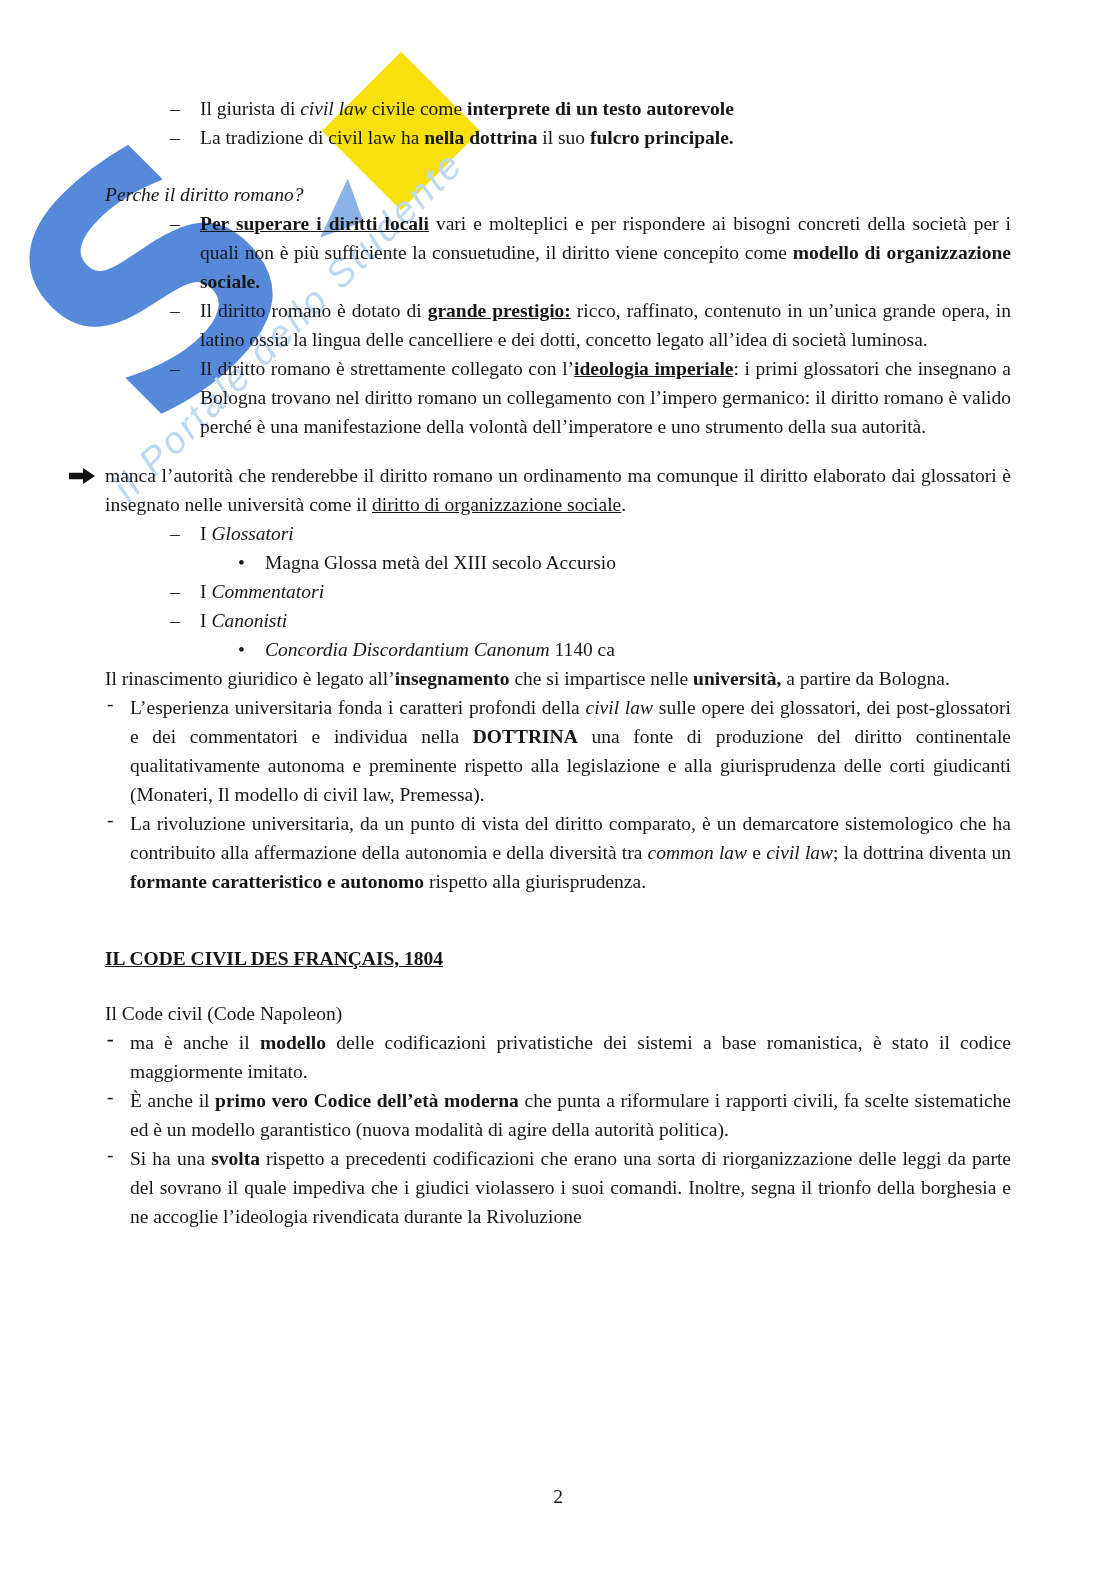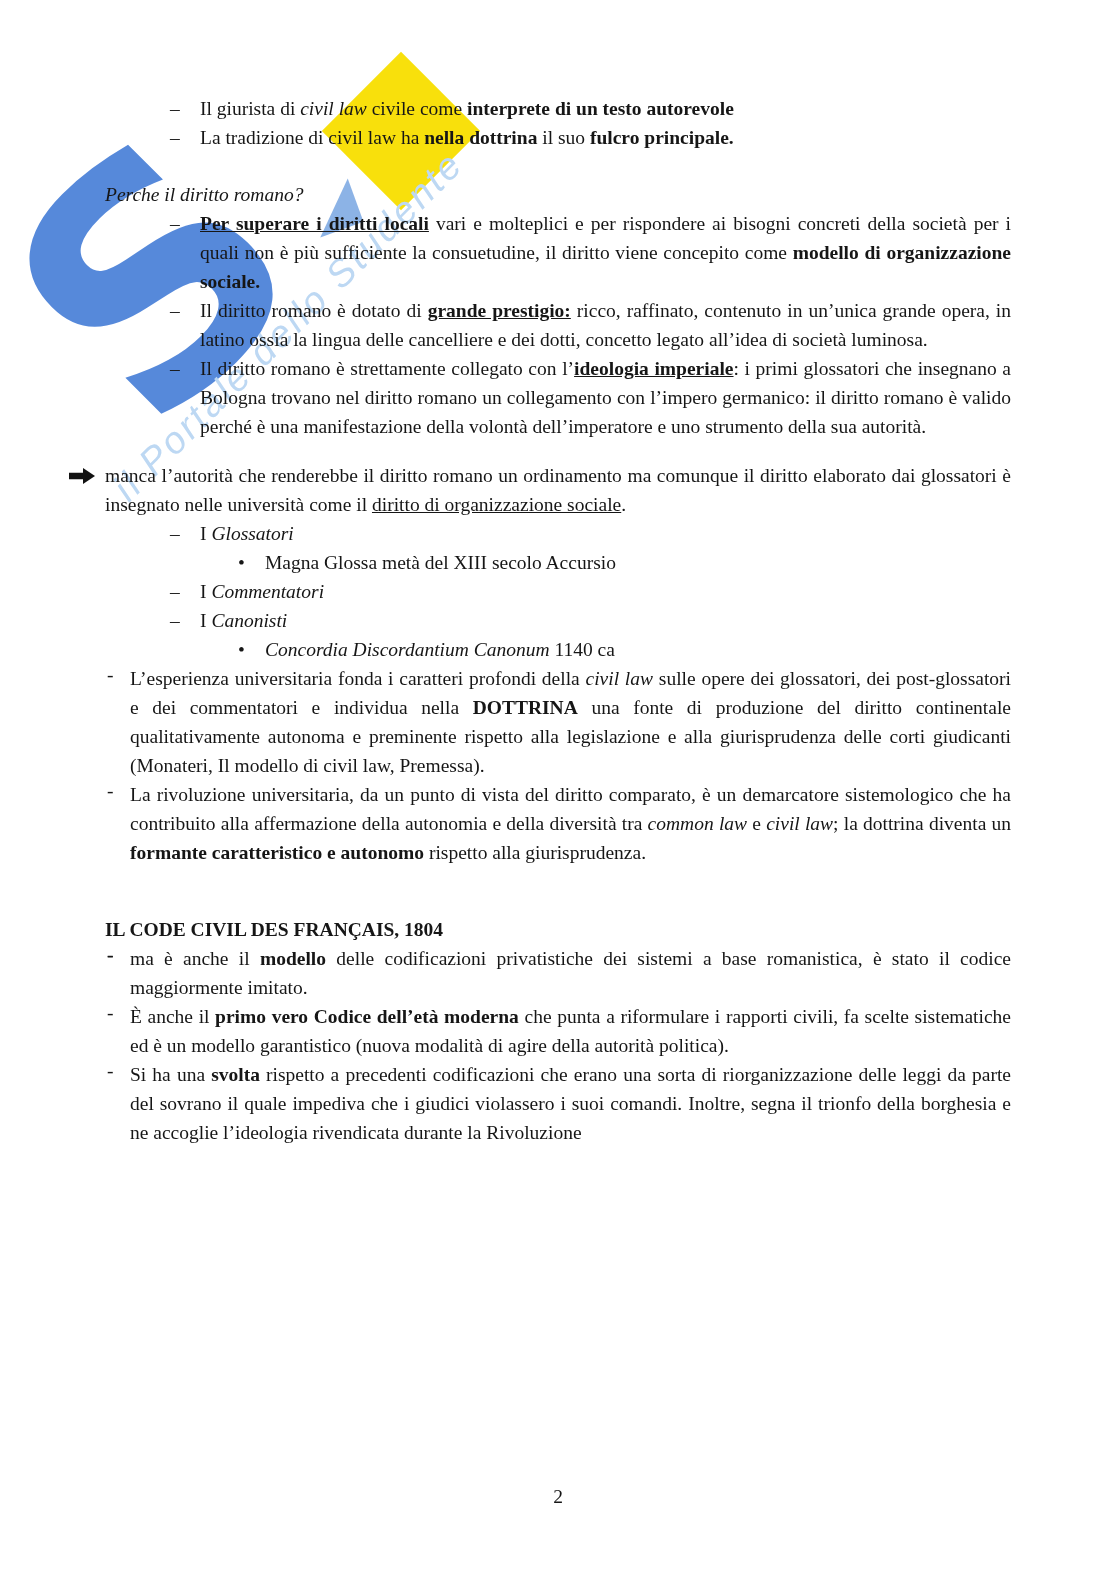--- a/index.html
+++ b/index.html
@@ -68,23 +68,25 @@
       <div class="block style-dash-item"><span class="marker">–</span><span>Il diritto romano è dotato di </span><span class="b u">grande prestigio:</span><span> ricco, raffinato, contenuto in un’unica grande opera, in latino ossia la lingua delle cancelliere e dei dotti, concetto legato all’idea di società luminosa.</span></div>
       <div class="block style-dash-item"><span class="marker">–</span><span>Il diritto romano è strettamente collegato con l’</span><span class="b u">ideologia imperiale</span><span>: i primi glossatori che insegnano a Bologna trovano nel diritto romano un collegamento con l’impero germanico: il diritto romano è valido perché è una manifestazione della volontà dell’imperatore e uno strumento della sua autorità.</span></div>
       <div class="block style-arrow-item" style="margin-top: 20px;"><span class="marker"><svg width="26" height="16" viewBox="0 0 26 16" aria-hidden="true">
             <path d="M0 4.8 H14 V0 L26 8 14 16 V11.2 H0 Z" fill="#121212"></path>
           </svg></span><span>manca l’autorità che renderebbe il diritto romano un ordinamento ma comunque il diritto elaborato dai glossatori è insegnato nelle università come il </span><span class="u">diritto di organizzazione sociale</span><span>.</span></div>
       <div class="block style-dash-item"><span class="marker">–</span><span>I </span><span class="i">Glossatori</span></div>
       <div class="block style-bullet-item"><span class="marker">•</span><span>Magna Glossa metà del XIII secolo Accursio</span></div>
       <div class="block style-dash-item"><span class="marker">–</span><span>I </span><span class="i">Commentatori</span></div>
       <div class="block style-dash-item"><span class="marker">–</span><span>I </span><span class="i">Canonisti</span></div>
       <div class="block style-bullet-item"><span class="marker">•</span><span class="i">Concordia Discordantium Canonum</span><span> 1140 ca</span></div>
+      <div class="block style-paragraph"><span>Il rinascimento giuridico è legato all’</span><span class="b">insegnamento</span><span> che si impartisce nelle </span><span class="b">università,</span><span> a partire da Bologna.</span></div>
       <div class="block style-hyphen-item"><span class="marker">-</span><span>L’esperienza universitaria fonda i caratteri profondi della </span><span class="i">civil law</span><span> sulle opere dei glossatori, dei post-glossatori e dei commentatori e individua nella </span><span class="b">DOTTRINA</span><span> una fonte di produzione del diritto continentale qualitativamente autonoma e preminente rispetto alla legislazione e alla giurisprudenza delle corti giudicanti (Monateri, Il modello di civil law, Premessa).</span></div>
       <div class="block style-hyphen-item"><span class="marker">-</span><span>La rivoluzione universitaria, da un punto di vista del diritto comparato, è un demarcatore sistemologico che ha contribuito alla affermazione della autonomia e della diversità tra </span><span class="i">common law</span><span> e </span><span class="i">civil law</span><span>; la dottrina diventa un </span><span class="b">formante caratteristico e autonomo</span><span> rispetto alla giurisprudenza.</span></div>
-      <div class="block style-heading" style="margin-top: 48px;"><span class="b">IL CODE CIVIL DES FRANÇAIS, 1804</span></div>
+      <div class="block style-heading" style="margin-top: 48px; text-decoration: underline;"><span class="b">IL CODE CIVIL DES FRANÇAIS, 1804</span></div>
+      <div class="block style-paragraph" style="margin-top: 26px;"><span>Il Code civil (Code Napoleon)</span></div>
       <div class="block style-hyphen-item"><span class="marker">-</span></div>
       <div class="block style-hyphen-item"><span class="marker">-</span><span>ma è anche il </span><span class="b">modello</span><span> delle codificazioni privatistiche dei sistemi a base romanistica, è stato il codice maggiormente imitato.</span></div>
       <div class="block style-hyphen-item"><span class="marker">-</span><span>È anche il </span><span class="b">primo vero Codice dell’età moderna</span><span> che punta a riformulare i rapporti civili, fa scelte sistematiche ed è un modello garantistico (nuova modalità di agire della autorità politica).</span></div>
       <div class="block style-hyphen-item"><span class="marker">-</span><span>Si ha una </span><span class="b">svolta</span><span> rispetto a precedenti codificazioni che erano una sorta di riorganizzazione delle leggi da parte del sovrano il quale impediva che i giudici violassero i suoi comandi. Inoltre, segna il trionfo della borghesia e ne accoglie l’ideologia rivendicata durante la Rivoluzione</span></div>
     </div>
 
   <div class="page-number">2</div>
 
 </div>
 

